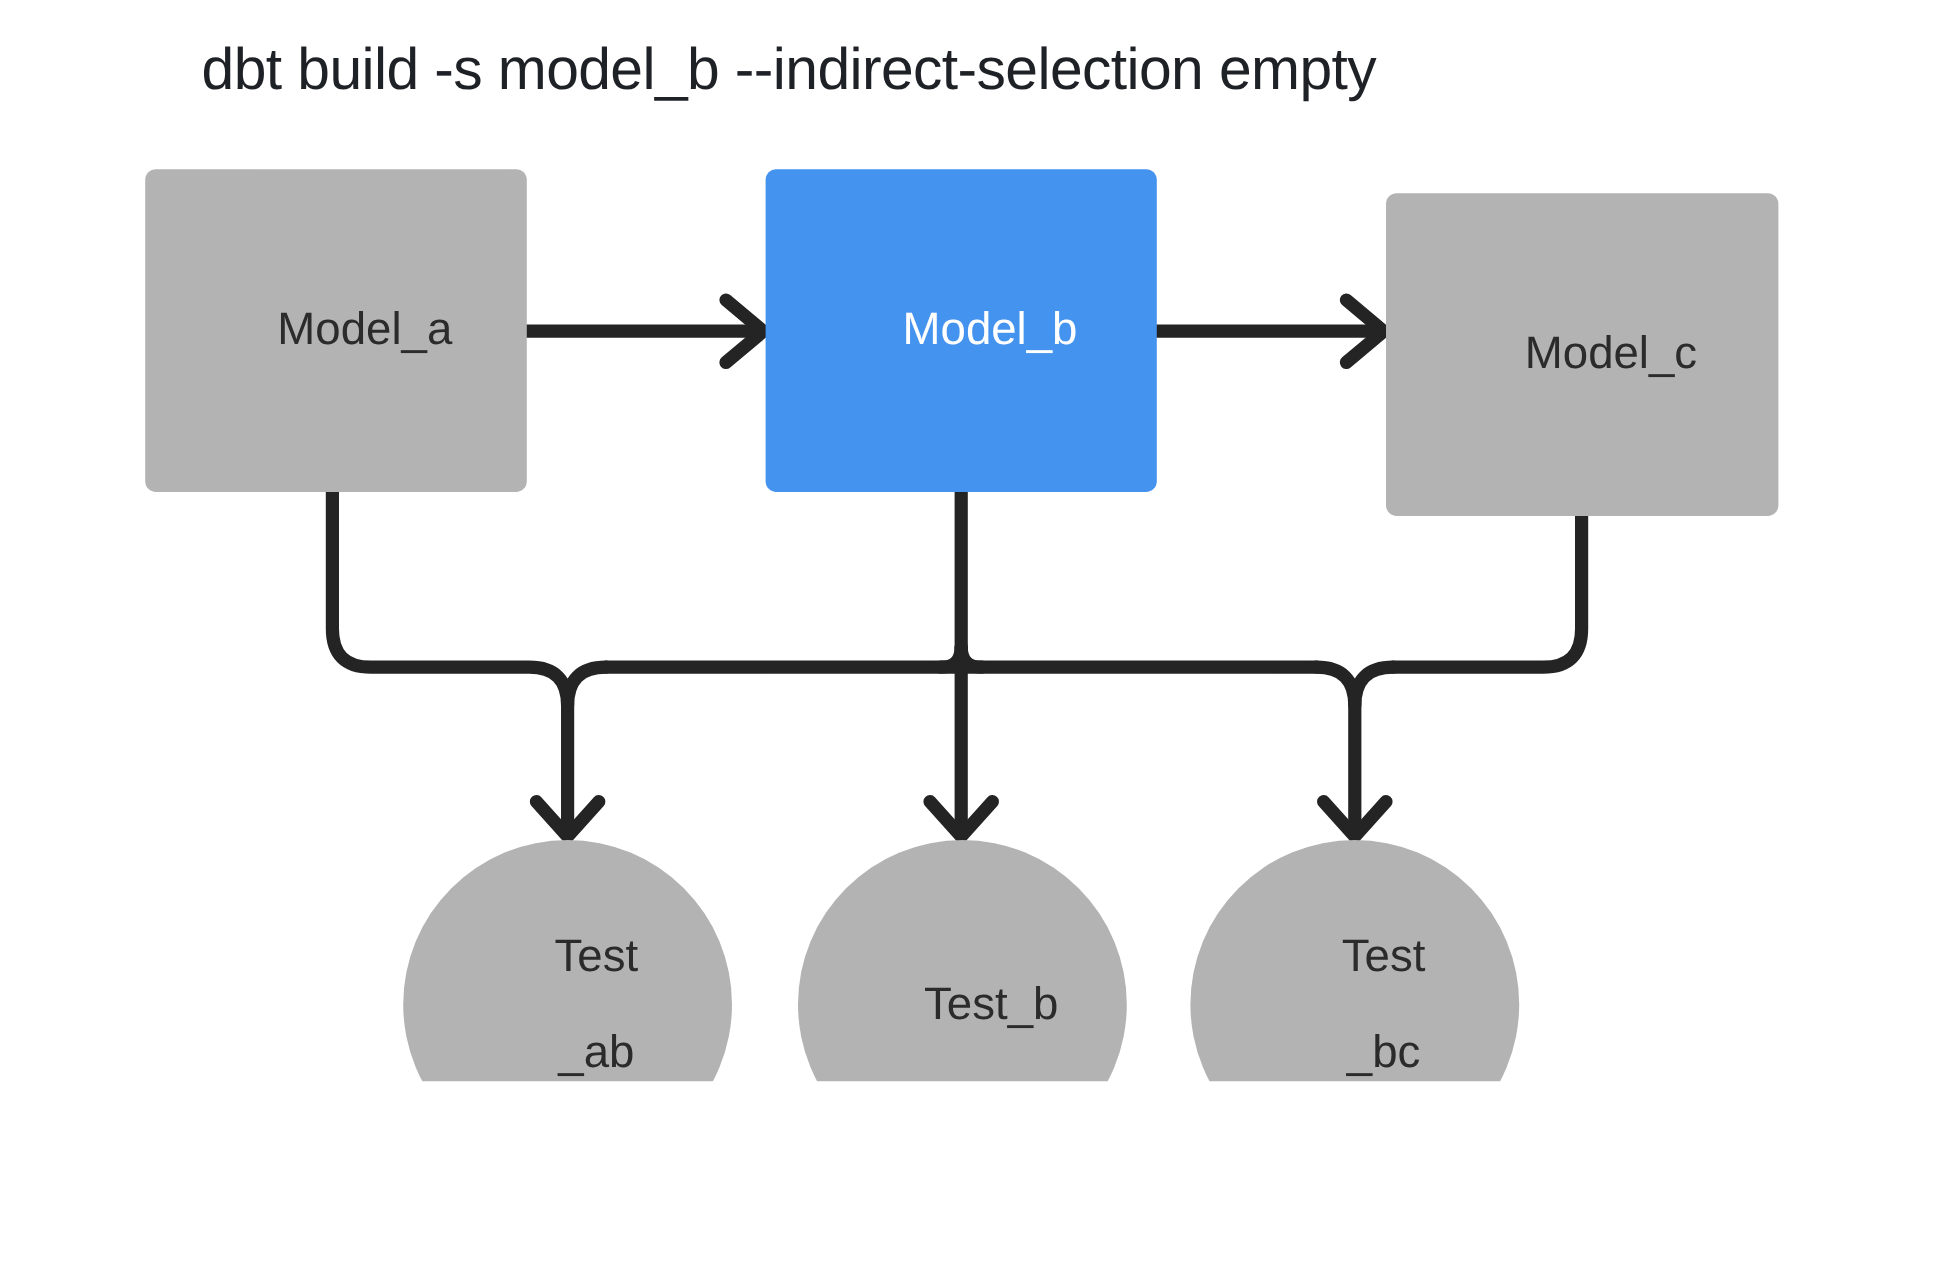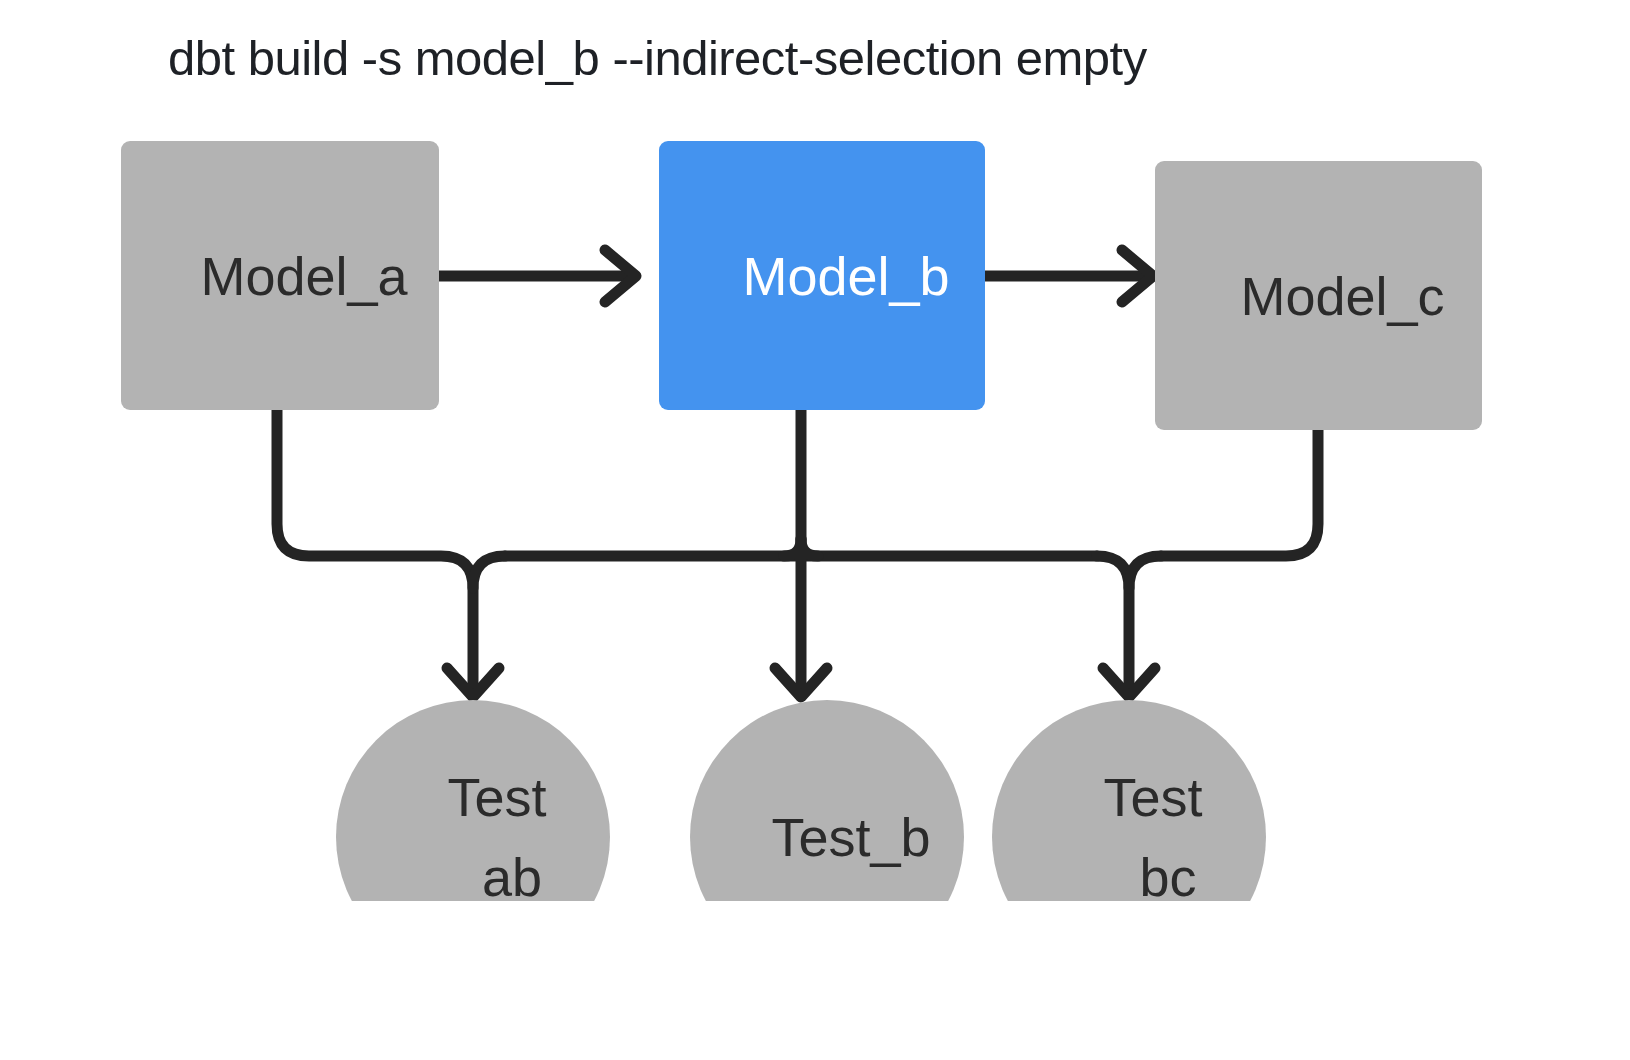--- a/index.html
+++ b/index.html
@@ -44,21 +44,21 @@
     stroke-width:11;
     stroke-linecap:round;
     stroke-linejoin:round;
   }
   .node{
     position:absolute;
     display:flex;
     align-items:center;
     justify-content:center;
     text-align:center;
-    font-size:54px;
+    font-size:38px;
     color:var(--ink-dark);
     padding-left:48px;
   }
   .node.box{
     width:318px;
     height:269px;
     top:141px;
     border-radius:9px;
     background:var(--node-gray);
   }
@@ -72,24 +72,24 @@
     top:700px;
     border-radius:50%;
     background:var(--node-gray);
     flex-direction:column;
   }
   .node.circle span{
     display:block;
     line-height:80px;
   }
   #model-a{left:121px;}
-  #model-b{left:638px;width:326px;margin-left:21px;}
+  #model-b{left:638px;width:326px;}
   #model-c{left:1155px;width:327px;margin-top:20px;}
   #test-ab{left:336px;}
-  #test-b{left:690px;}
+  #test-b{left:665px;}
   #test-bc{left:992px;}
 </style>
 </head>
 <body>
 
 <div class="stage">
 
   <div class="title">dbt build -s model_b --indirect-selection empty</div>
 
   <svg class="edges" viewBox="0 0 1630 1060" aria-hidden="true">

